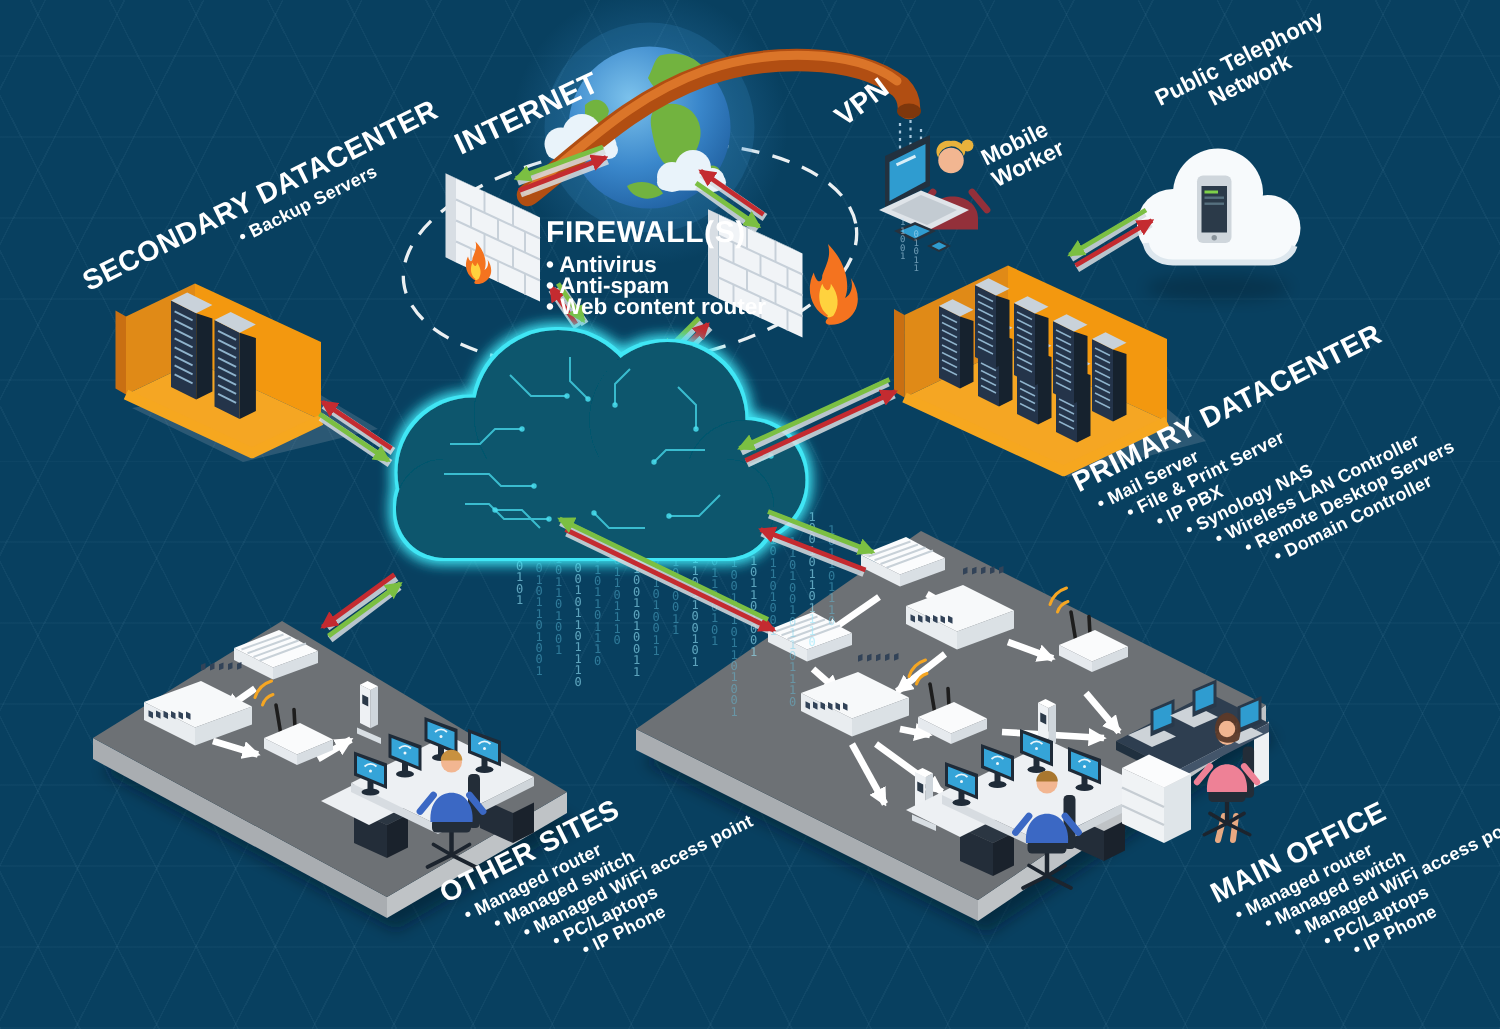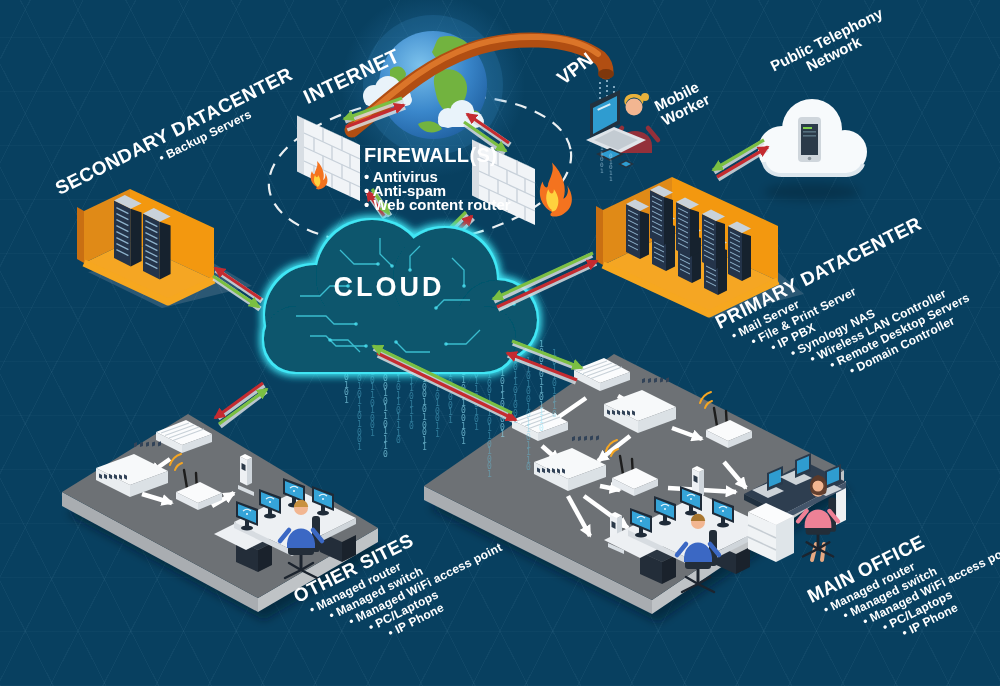--- a/index.html
+++ b/index.html
@@ -539,21 +539,20 @@
 </div>
 
 <div class="lbl" style="left:364px;top:144px;">
   <div class="tBig">FIREWALL(S)</div>
   <div class="blh" style="margin-top:3px">• Antivirus</div>
   <div class="blh">• Anti-spam</div>
   <div class="blh">• Web content router</div>
 </div>
 
 <div class="lbl cloudTxt" style="left:300px;top:272px;width:178px;z-index:6;">
-  <div>CLOUD</div>
 </div>
 
 <div class="lbl rot" style="left:52px;top:180px;">
   <div class="tTitle">SECONDARY DATACENTER</div>
   <div class="bl" style="margin-left:106px">• Backup Servers</div>
 </div>
 
 <div class="lbl rot" style="left:712px;top:314px;">
   <div class="tTitle">PRIMARY DATACENTER</div>
   <div class="bl" style="margin-left:8px">• Mail Server</div>

